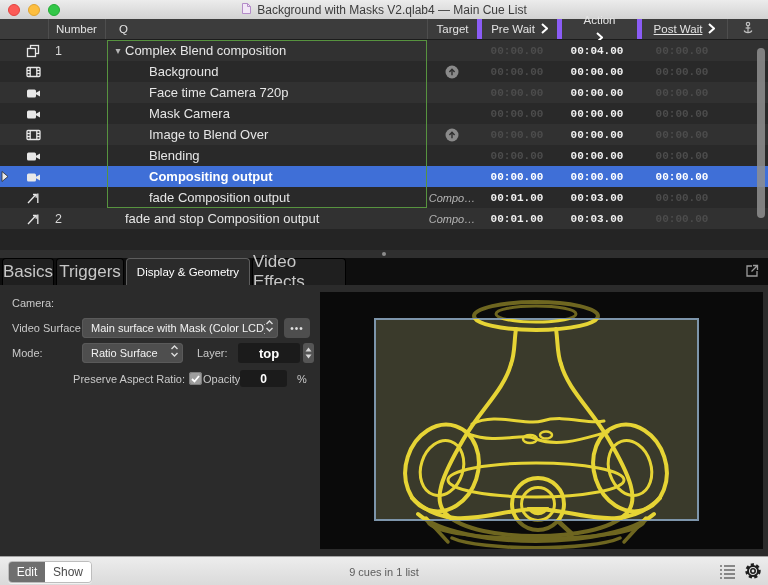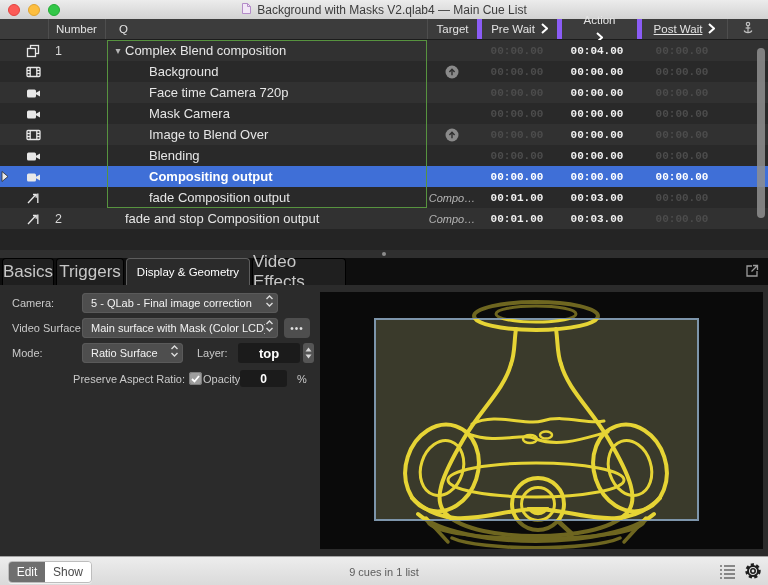--- a/index.html
+++ b/index.html
@@ -402,29 +402,20 @@
       <g fill="none" stroke="#9c9c9c" stroke-width="1.3">
         <path d="M8,3 H3 V13 H13 V8"></path>
         <path d="M7.5,8.5 L13,3 M9,2.5 H13.5 V7"></path>
       </g>
     </svg>
 </div>
 
 <div class="panel">
 
   <div class="form-label" style="left:12px;top:8px;">Camera:</div>
-  <div class="dropdown" style="left:82px;top:8px;width:196px;">
-    <span class="dd-label">5 - QLab - Final image correction</span>
-    <span><svg width="9" height="14" viewBox="0 0 9 14">
-          <g fill="none" stroke="#dcdcdc" stroke-width="1.4">
-            <path d="M1.5,5 L4.5,2 L7.5,5"></path>
-            <path d="M1.5,9 L4.5,12 L7.5,9"></path>
-          </g>
-        </svg></span>
-  </div>
 
   <div class="form-label" style="left:12px;top:33px;">Video Surface:</div>
   <div class="dropdown" style="left:82px;top:33px;width:196px;">
     <span class="dd-label">Main surface with Mask (Color LCD)</span>
     <span><svg width="9" height="14" viewBox="0 0 9 14">
           <g fill="none" stroke="#dcdcdc" stroke-width="1.4">
             <path d="M1.5,5 L4.5,2 L7.5,5"></path>
             <path d="M1.5,9 L4.5,12 L7.5,9"></path>
           </g>
         </svg></span>

